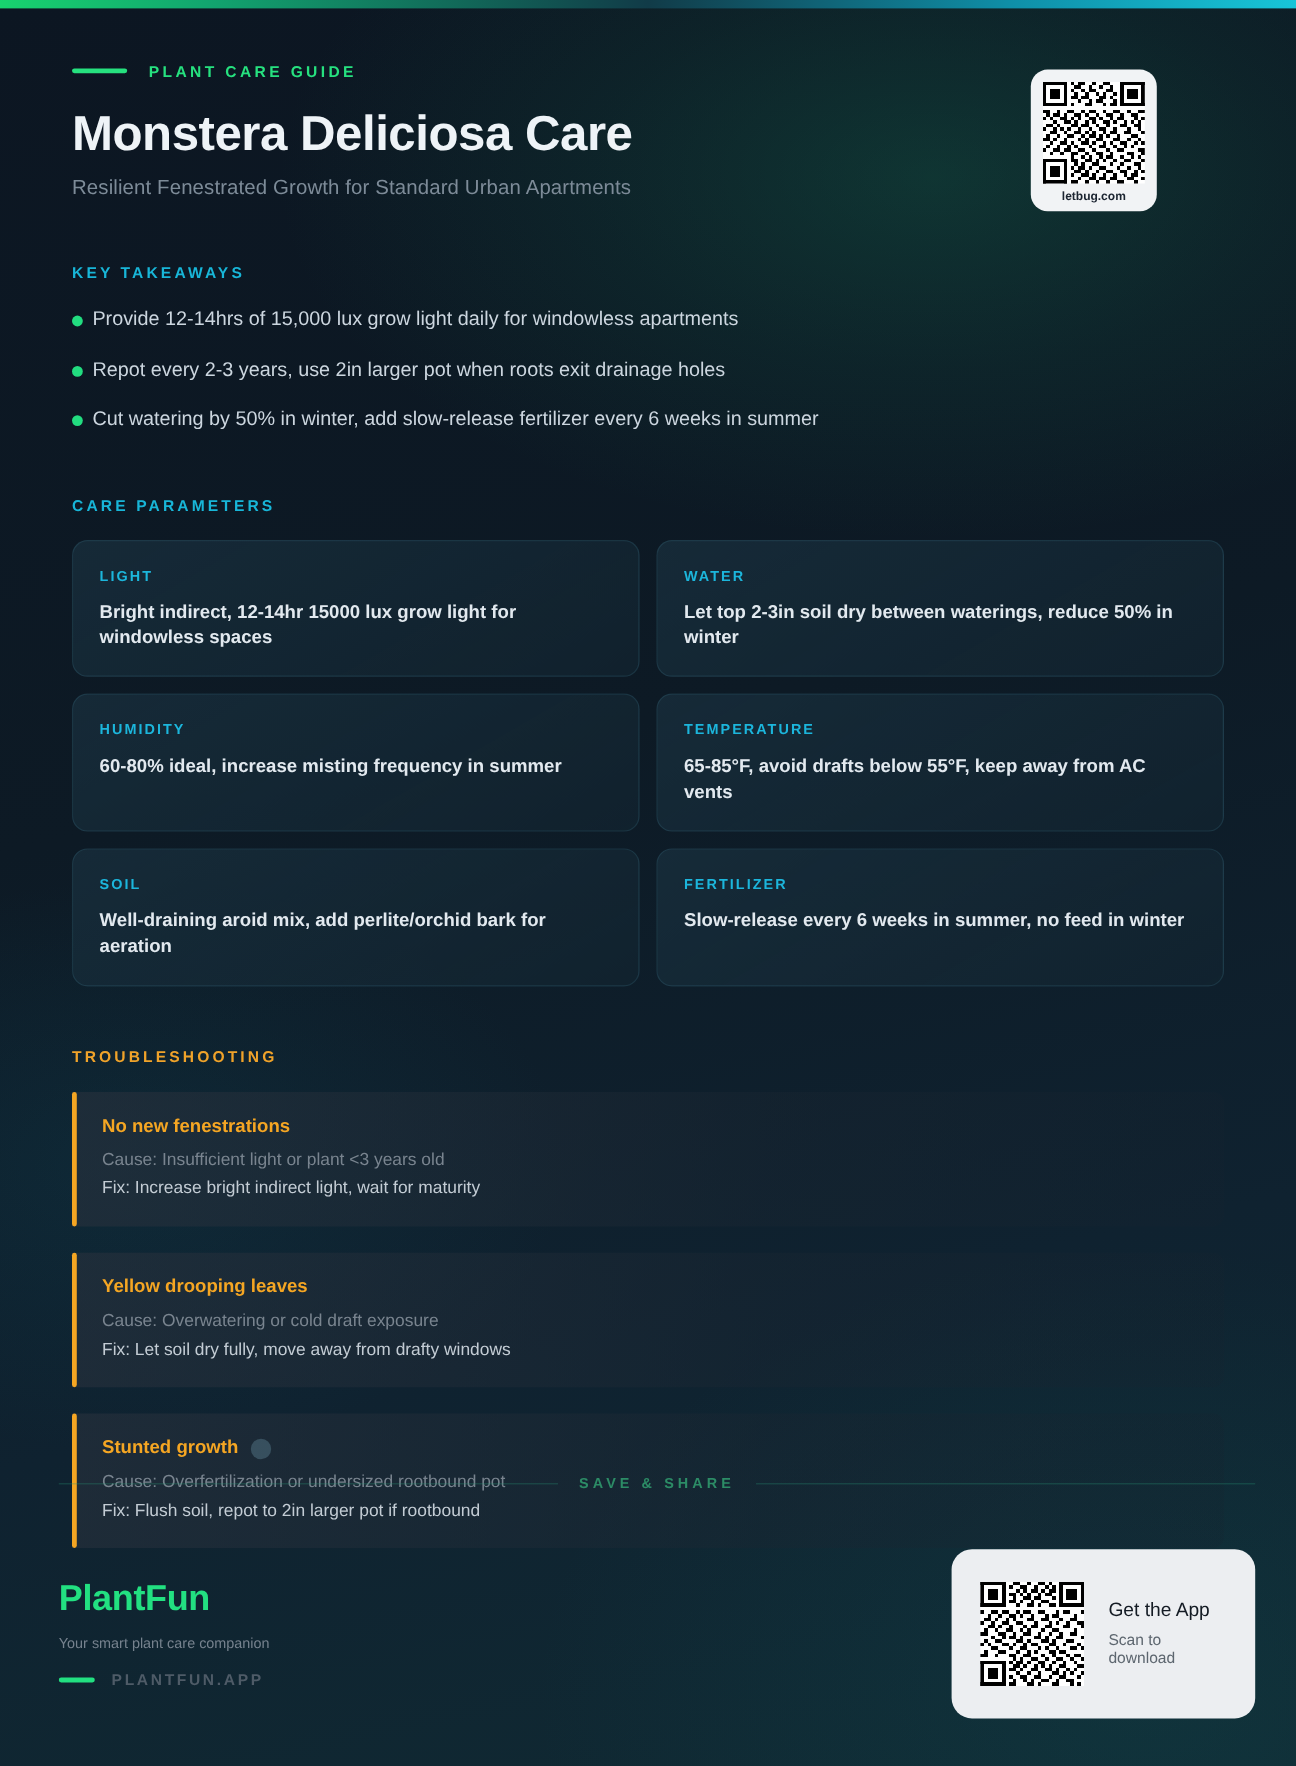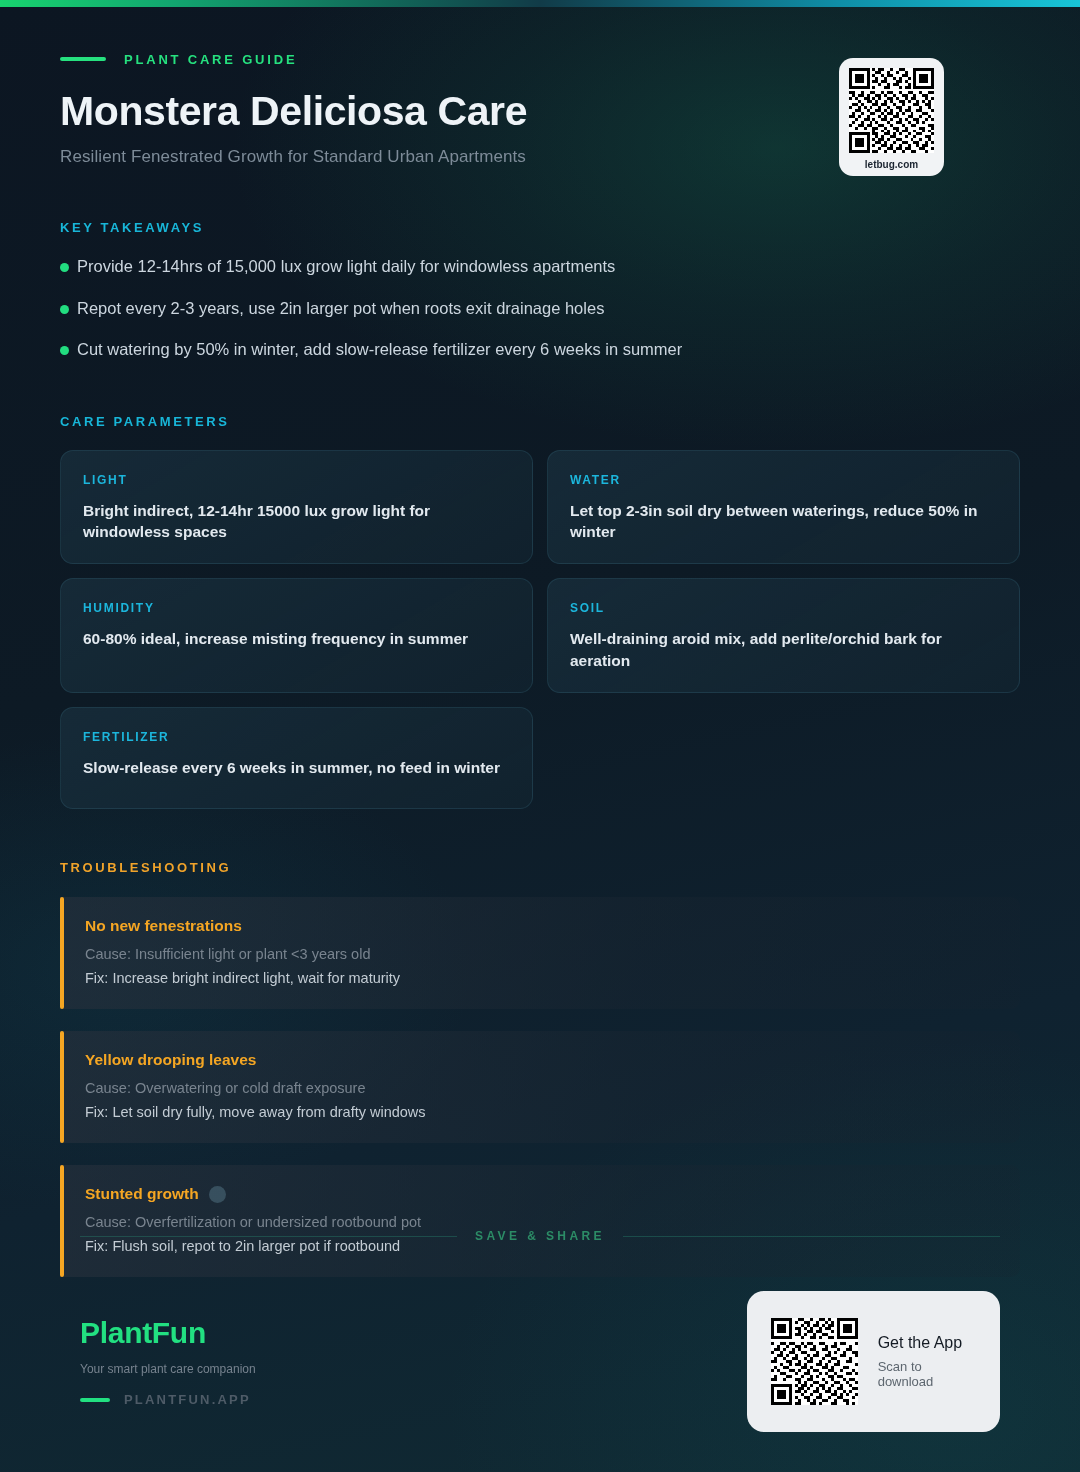--- a/index.html
+++ b/index.html
@@ -61,21 +61,21 @@
   .subtitle {
     margin-top: 14px;
     color: #7d8b98;
     font-size: 17px;
     font-weight: 400;
     letter-spacing: 0.1px;
   }
 
   .qr-badge {
     position: absolute;
-    top: 58px; right: 76px;
+    top: 58px; right: 56px;
     width: 105px;
     background: #f1f3f5;
     border-radius: 14px;
     padding: 10px 10px 6px;
     text-align: center;
   }
   .qr-badge .qr-img { width: 85px; height: 85px; display: block; margin: 0 auto; }
   .qr-badge .qr-caption {
     margin-top: 6px;
     color: #1b2430;
@@ -186,21 +186,21 @@
     line-height: 1.35;
   }
   .tr-fix {
     margin-top: 4px;
     color: #c3ccd4;
     font-size: 14.5px;
     line-height: 1.35;
   }
 
   
-  .footer { position: absolute; left: 0; right: 0; bottom: 0; padding: 0 80px 40px; margin-top: 28px; }
+  .footer { position: absolute; left: 15px; right: 0; bottom: 0; padding: 0 34px 40px; margin-top: 28px; }
 
   .divider {
     display: flex;
     align-items: center;
     gap: 18px;
     margin-bottom: 48px;
   }
   .divider-line { flex: 1; height: 1px; background: rgba(40,150,120,0.34); }
   .divider-text {
     color: #2c8c66;
@@ -520,20 +520,24 @@
         </div>
         <div class="care-card">
           <div class="care-key">WATER</div>
           <div class="care-val">Let top 2-3in soil dry between waterings, reduce 50% in winter</div>
         </div>
         <div class="care-card">
           <div class="care-key">HUMIDITY</div>
           <div class="care-val">60-80% ideal, increase misting frequency in summer</div>
         </div>
         <div class="care-card">
+          <div class="care-key">TEMPERATURE</div>
+          <div class="care-val">65-85°F, avoid drafts below 55°F, keep away from AC vents</div>
+        </div>
+        <div class="care-card">
           <div class="care-key">SOIL</div>
           <div class="care-val">Well-draining aroid mix, add perlite/orchid bark for aeration</div>
         </div>
         <div class="care-card">
           <div class="care-key">FERTILIZER</div>
           <div class="care-val">Slow-release every 6 weeks in summer, no feed in winter</div>
         </div>
       </div>
     </div>
 

